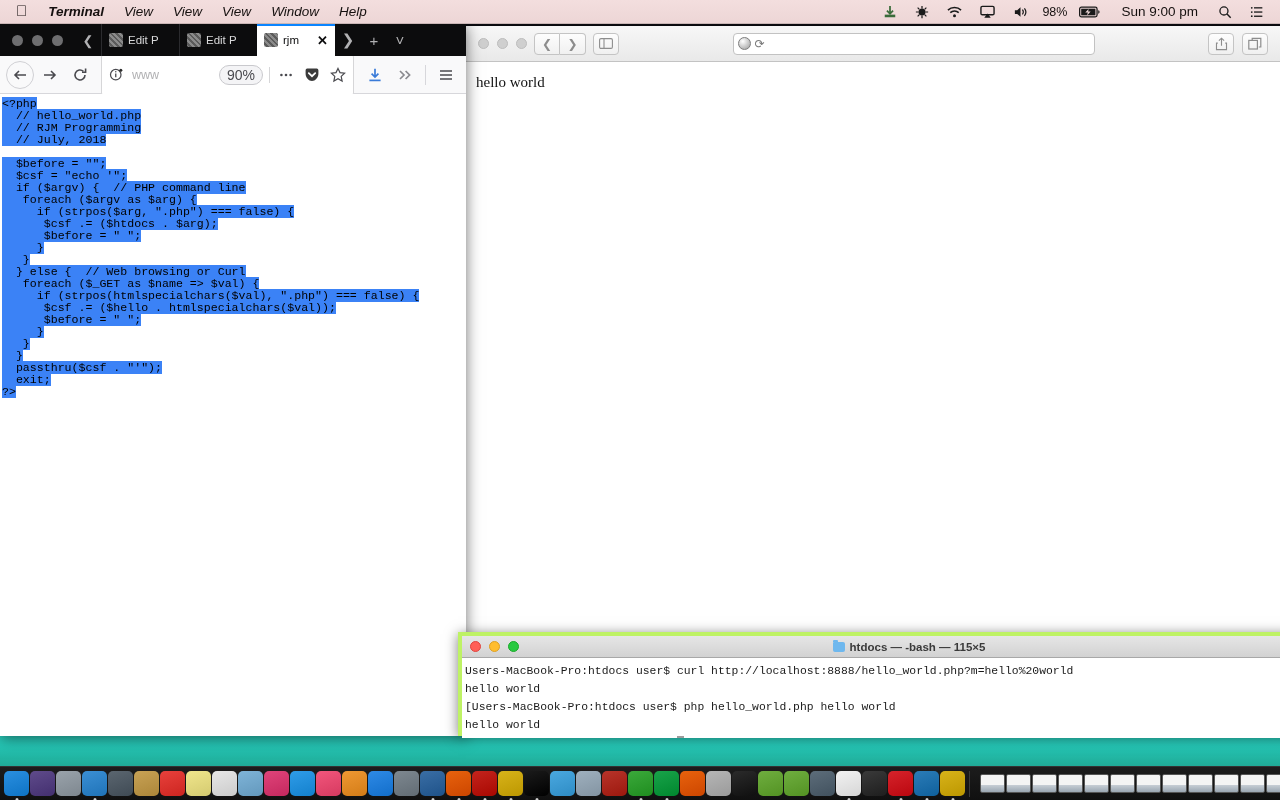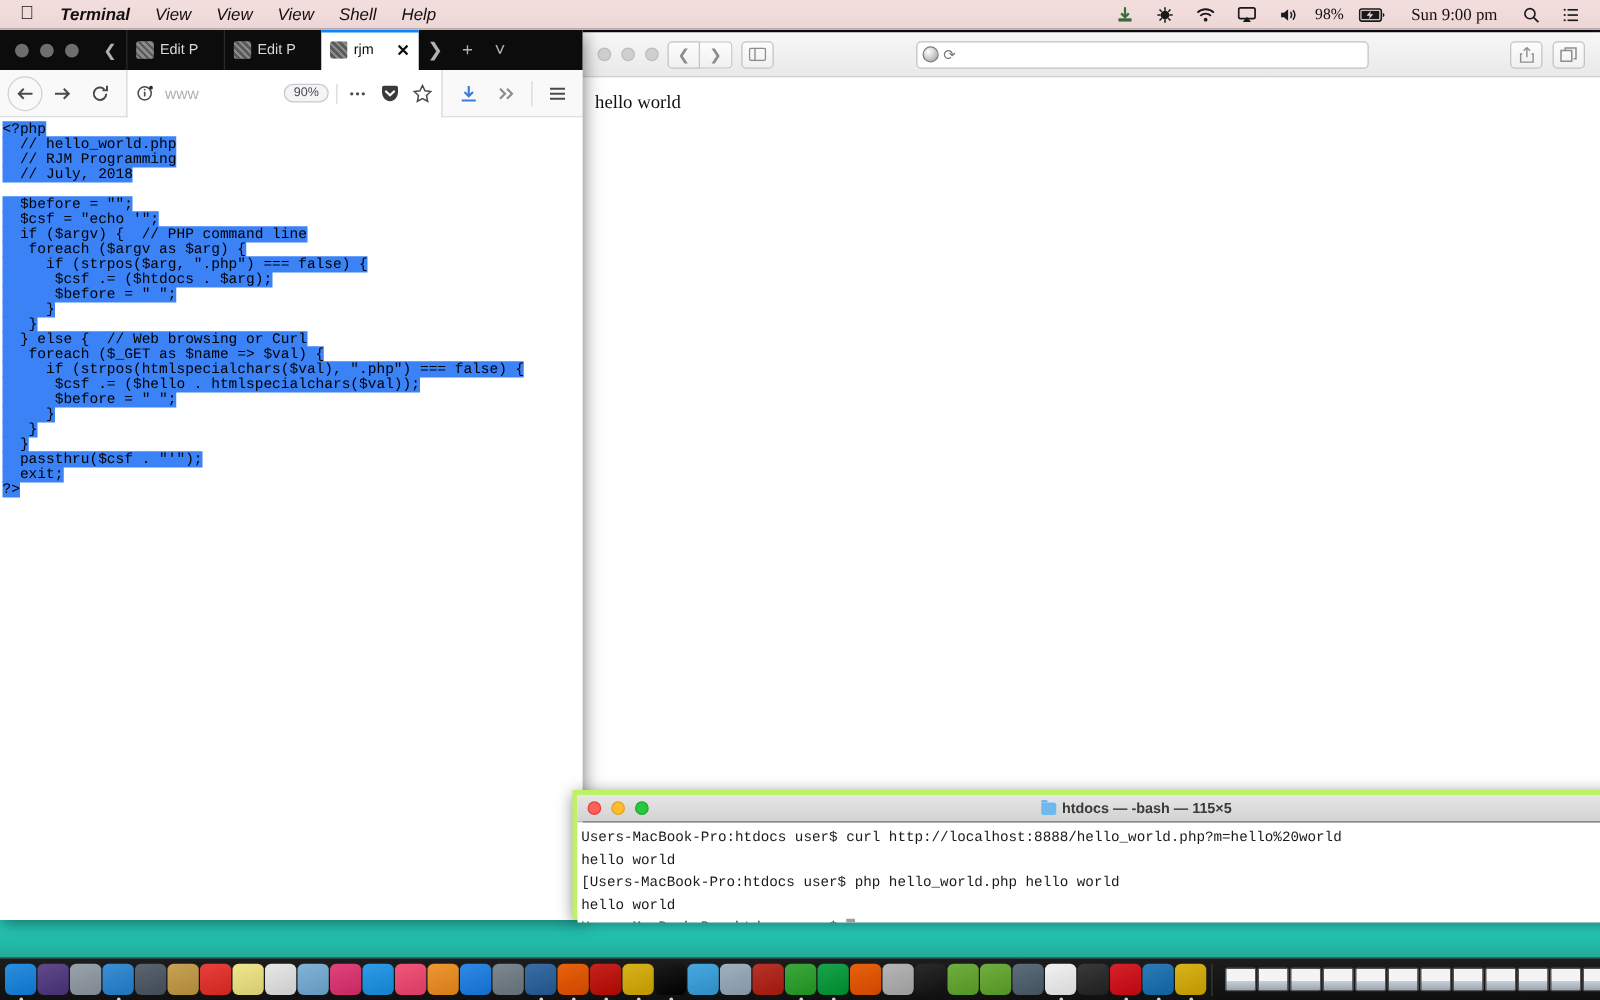--- a/index.html
+++ b/index.html
@@ -33,21 +33,21 @@
     background:linear-gradient(180deg,#f3dede 0%, #edd6d6 100%);
     display:flex; align-items:center; padding:0 8px;
     font-size:13.5px; color:#15100f;
     border-bottom:1px solid #c9b5b5;
     z-index:100;
   }
   #menubar .apple{ font-size:15px; padding:0 11px 2px 8px; line-height:1; }
   #menubar .mi{ padding:0 10px; white-space:nowrap;font-style:italic; }
   #menubar .mi.bold{ font-weight:bold; }
   #menubar .spacer{ flex:1; }
-  #menubar .right{ display:flex; align-items:center; gap:2px;font-family:Liberation Serif, serif; }
+  #menubar .right{ display:flex; align-items:center; gap:2px; }
   #menubar .right .ic{
     padding:0 8px; display:flex; align-items:center; height:22px;
   }
   #menubar .clock{ padding:0 10px; white-space:nowrap; }
   #menubar .batt{ padding:0 2px 0 4px; font-size:12.5px;}
 
   
   #firefox{
     position:absolute; left:0; top:24px; width:466px; height:712px;
     background:#fff; z-index:20;
@@ -97,21 +97,21 @@
     color:#4a4a4f; flex:none;
   }
   .ff-nb.circ{ border:1px solid #d0d0d4; border-radius:50%; }
   #ff-urlbar{
     flex:1; height:42px; margin:0 5px; background:#fff;
     border:1px solid #d6d6d8; border-radius:3px;
     display:flex; align-items:center; padding:0 5px; gap:6px;
   }
   #ff-url-text{ font-size:12.5px; color:#b1b1b3; flex:1; }
   #ff-zoom{
-    font-size:10px; color:#4a4a4f; border:1px solid #c9c9cd;
+    font-size:14px; color:#4a4a4f; border:1px solid #c9c9cd;
     border-radius:10px; padding:1px 7px; background:#f4f4f6;
   }
   #ff-urlbar .sep{ width:1px;height:16px;background:#d6d6d8; }
   #ff-urlbar .ic{ color:#4a4a4f; display:flex; align-items:center; padding:0 2px;}
   #ff-content{
     height:642px; background:#fff; overflow:hidden; position:relative;
   }
   #ff-code{
     font-family:"Liberation Mono","DejaVu Sans Mono",monospace;
     font-size:11.6px; line-height:12px; white-space:pre;
@@ -242,21 +242,21 @@
   <div id="wallpaper-strip-left"></div>
   <div id="wallpaper-band"></div>
 </div>
 
 <div id="menubar">
   <span class="apple"></span>
   <span class="mi bold">Terminal</span>
   <span class="mi">View</span>
   <span class="mi">View</span>
   <span class="mi">View</span>
-  <span class="mi">Shell</span>
+  <span class="mi">Window</span>
   <span class="mi">Help</span>
   <span class="spacer"></span>
   <span class="right">
     <span class="ic">
       <svg width="14" height="14" viewBox="0 0 16 16">
           <path d="M8 1v8M4.5 6.5L8 10l3.5-3.5" stroke="#3a6b3a" stroke-width="2" fill="none"></path>
           <rect x="2" y="11" width="12" height="3" fill="#3a6b3a"></rect>
         </svg>
     </span>
     <span class="ic">

